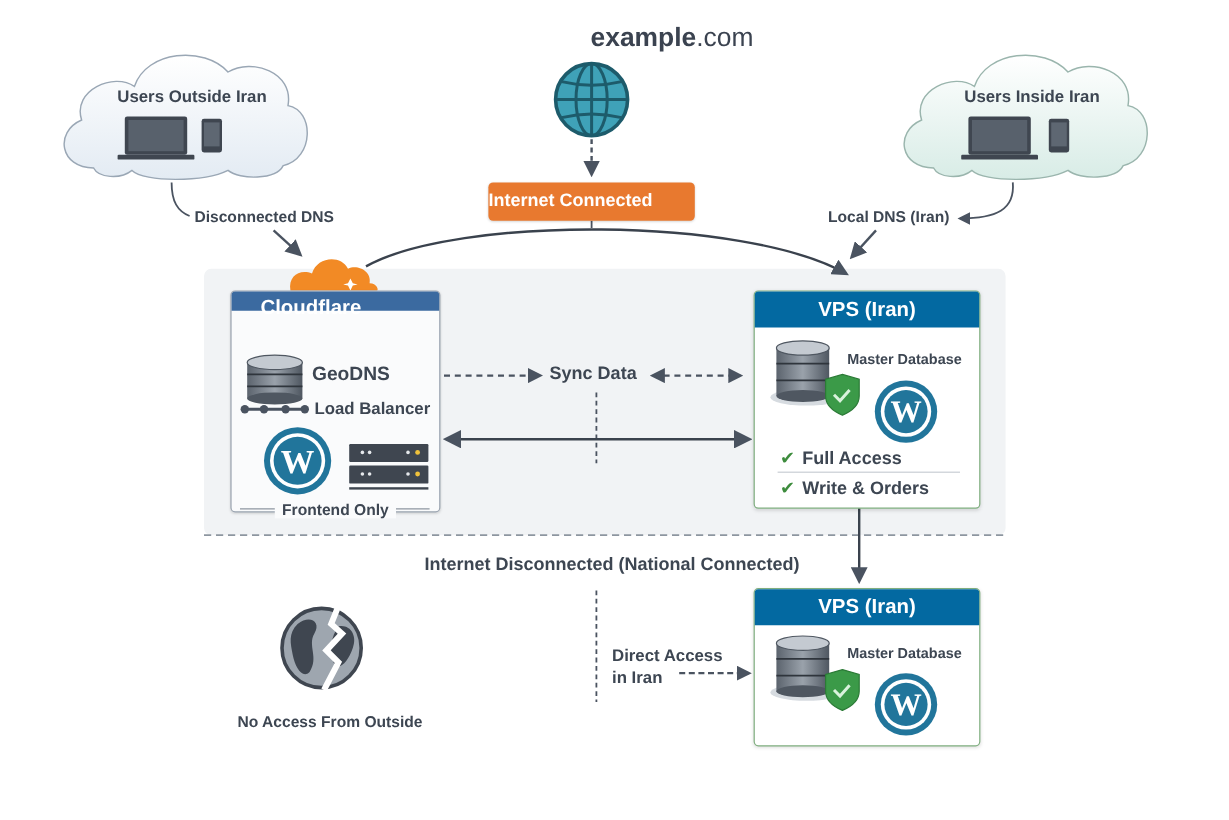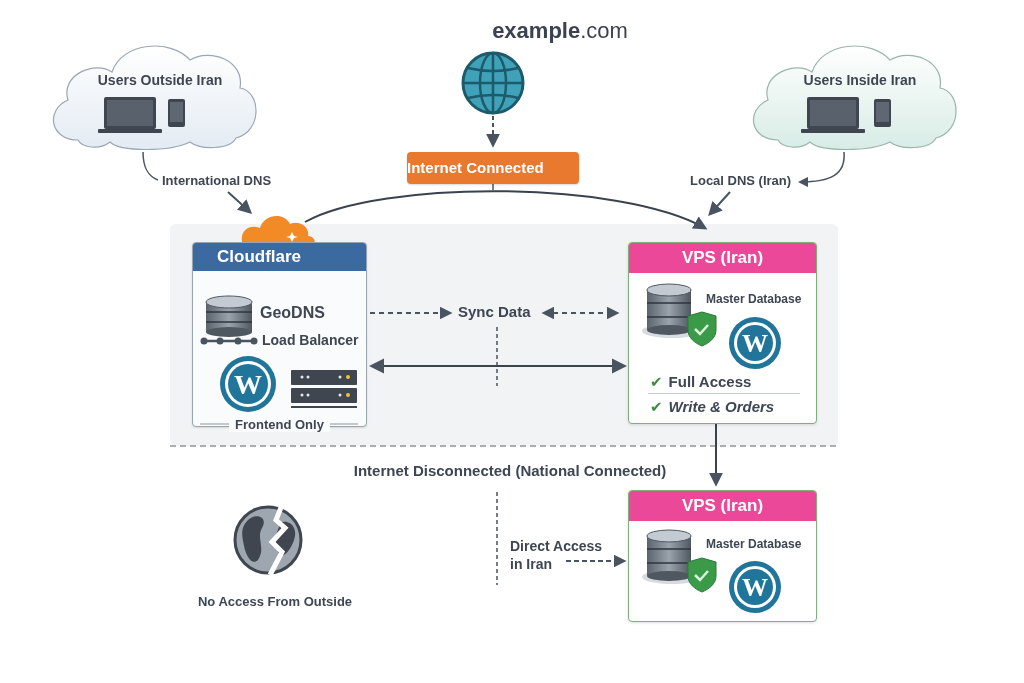--- a/index.html
+++ b/index.html
@@ -31,41 +31,41 @@
     .connected-zone {
       left: 170px; top: 224px; width: 668px; height: 222px;
       background: #f1f3f5; border-radius: 6px;
     }
     .cf-box {
       left: 192px; top: 242px; width: 173px; height: 183px;
       background: #fafbfc; border: 1px solid #9aa4b0; border-radius: 4px;
       box-shadow: 0 1px 2px rgba(0,0,0,0.12);
     }
     .cf-head {
-      height: 28px; background: #3b6aa0; color: #fff; font-weight: 700;
+      height: 16px; background: #3b6aa0; color: #fff; font-weight: 700;
       font-size: 17px; line-height: 28px; padding-left: 24px;
       border-radius: 3px 3px 0 0;
     }
     .cf-sub {
       height: 24px; line-height: 24px; text-align: center; font-size: 13px;
       font-weight: 700; color: #3d4652; border-bottom: 1px solid #d2d7dd;
     }
     .cf-geodns { left: 260px; top: 304px; font-size: 16px; font-weight: 700; color: #3d4652; }
     .cf-lb { left: 262px; top: 332px; font-size: 14px; font-weight: 700; color: #3d4652; }
     .cf-footer {
       left: 192px; top: 417px; width: 175px; text-align: center;
       font-size: 13px; font-weight: 700; color: #3d4652;
     }
     .cf-footer span { background: #fafbfc; padding: 0 6px; }
     .vps-box {
       background: #ffffff; border: 1px solid #7fae7f; border-radius: 4px;
       box-shadow: 0 1px 3px rgba(0,0,0,0.12);
     }
     .vps-head {
-      height: 30px; background: #ec4899; color: #fff; font-weight: 700;
+      height: 30px; background: #0369a1; color: #fff; font-weight: 700;
       font-size: 17px; line-height: 30px; text-align: center;
       border-radius: 3px 3px 0 0;
     }
     .vps1 { left: 628px; top: 242px; width: 187px; height: 180px; }
     .vps2 { left: 628px; top: 490px; width: 187px; height: 130px; }
     .master-label { font-size: 12px; font-weight: 700; color: #3d4652; }
     .check-row { font-size: 15px; font-weight: 700; color: #3d4652; }
     .check-row .ck { color: #3d8c3d; margin-right: 6px; font-size: 15px; }
     .sync-label { left: 458px; top: 303px; font-size: 15px; font-weight: 700; color: #3d4652; }
     .disconnected-label {
@@ -182,21 +182,21 @@
 </svg>
 
 <div class="abs title-domain">
   <b>example</b><span class="tld">.com</span>
 </div>
 <div class="abs pill-orange">Internet Connected</div>
 
 <div class="abs cloud-label" style="left:60px; top:72px; width:200px;">Users Outside Iran</div>
 <div class="abs cloud-label" style="left:760px; top:72px; width:200px;">Users Inside Iran</div>
 
-<div class="abs edge-label" style="left:162px; top:173px;">International DNS</div>
+<div class="abs edge-label" style="left:162px; top:173px;">Disconnected DNS</div>
 <div class="abs edge-label" style="left:690px; top:173px;">Local DNS (Iran)</div>
 
 <div class="abs cf-box">
   <div class="cf-head">Cloudflare</div>
 </div>
 <svg class="overlay" width="1024" height="683">
 
   <g>
     <rect x="206" y="302" width="46" height="30" fill="url(#dbGrad)"></rect>
     <ellipse cx="229" cy="332" rx="23" ry="5" fill="#4f5761"></ellipse>
@@ -241,21 +241,21 @@
 <div class="abs cf-footer"><span>Frontend Only</span></div>
 
 <div class="abs sync-label">Sync Data</div>
 
 <div class="abs vps-box vps1">
   <div class="vps-head">VPS (Iran)</div>
 </div>
 <div class="abs master-label" style="left:706px; top:292px;">Master Database</div>
 <div class="abs check-row" style="left:650px; top:373px;"><span class="ck">✔</span><span>Full Access</span></div>
 <div class="abs" style="left:648px; top:393px; width:152px; height:1px; background:#c9ced4;"></div>
-<div class="abs check-row" style="left:650px; top:398px;font-style:italic;"><span class="ck">✔</span><span>Write &amp; Orders</span></div>
+<div class="abs check-row" style="left:650px; top:398px;"><span class="ck">✔</span><span>Write &amp; Orders</span></div>
 
 <div class="abs vps-box vps2">
   <div class="vps-head">VPS (Iran)</div>
 </div>
 <div class="abs master-label" style="left:706px; top:537px;">Master Database</div>
 
 <svg class="overlay" width="1024" height="683">
 
   <g>
     <ellipse cx="672" cy="331" rx="30" ry="7" fill="#c5ccd3" opacity="0.7"></ellipse>

